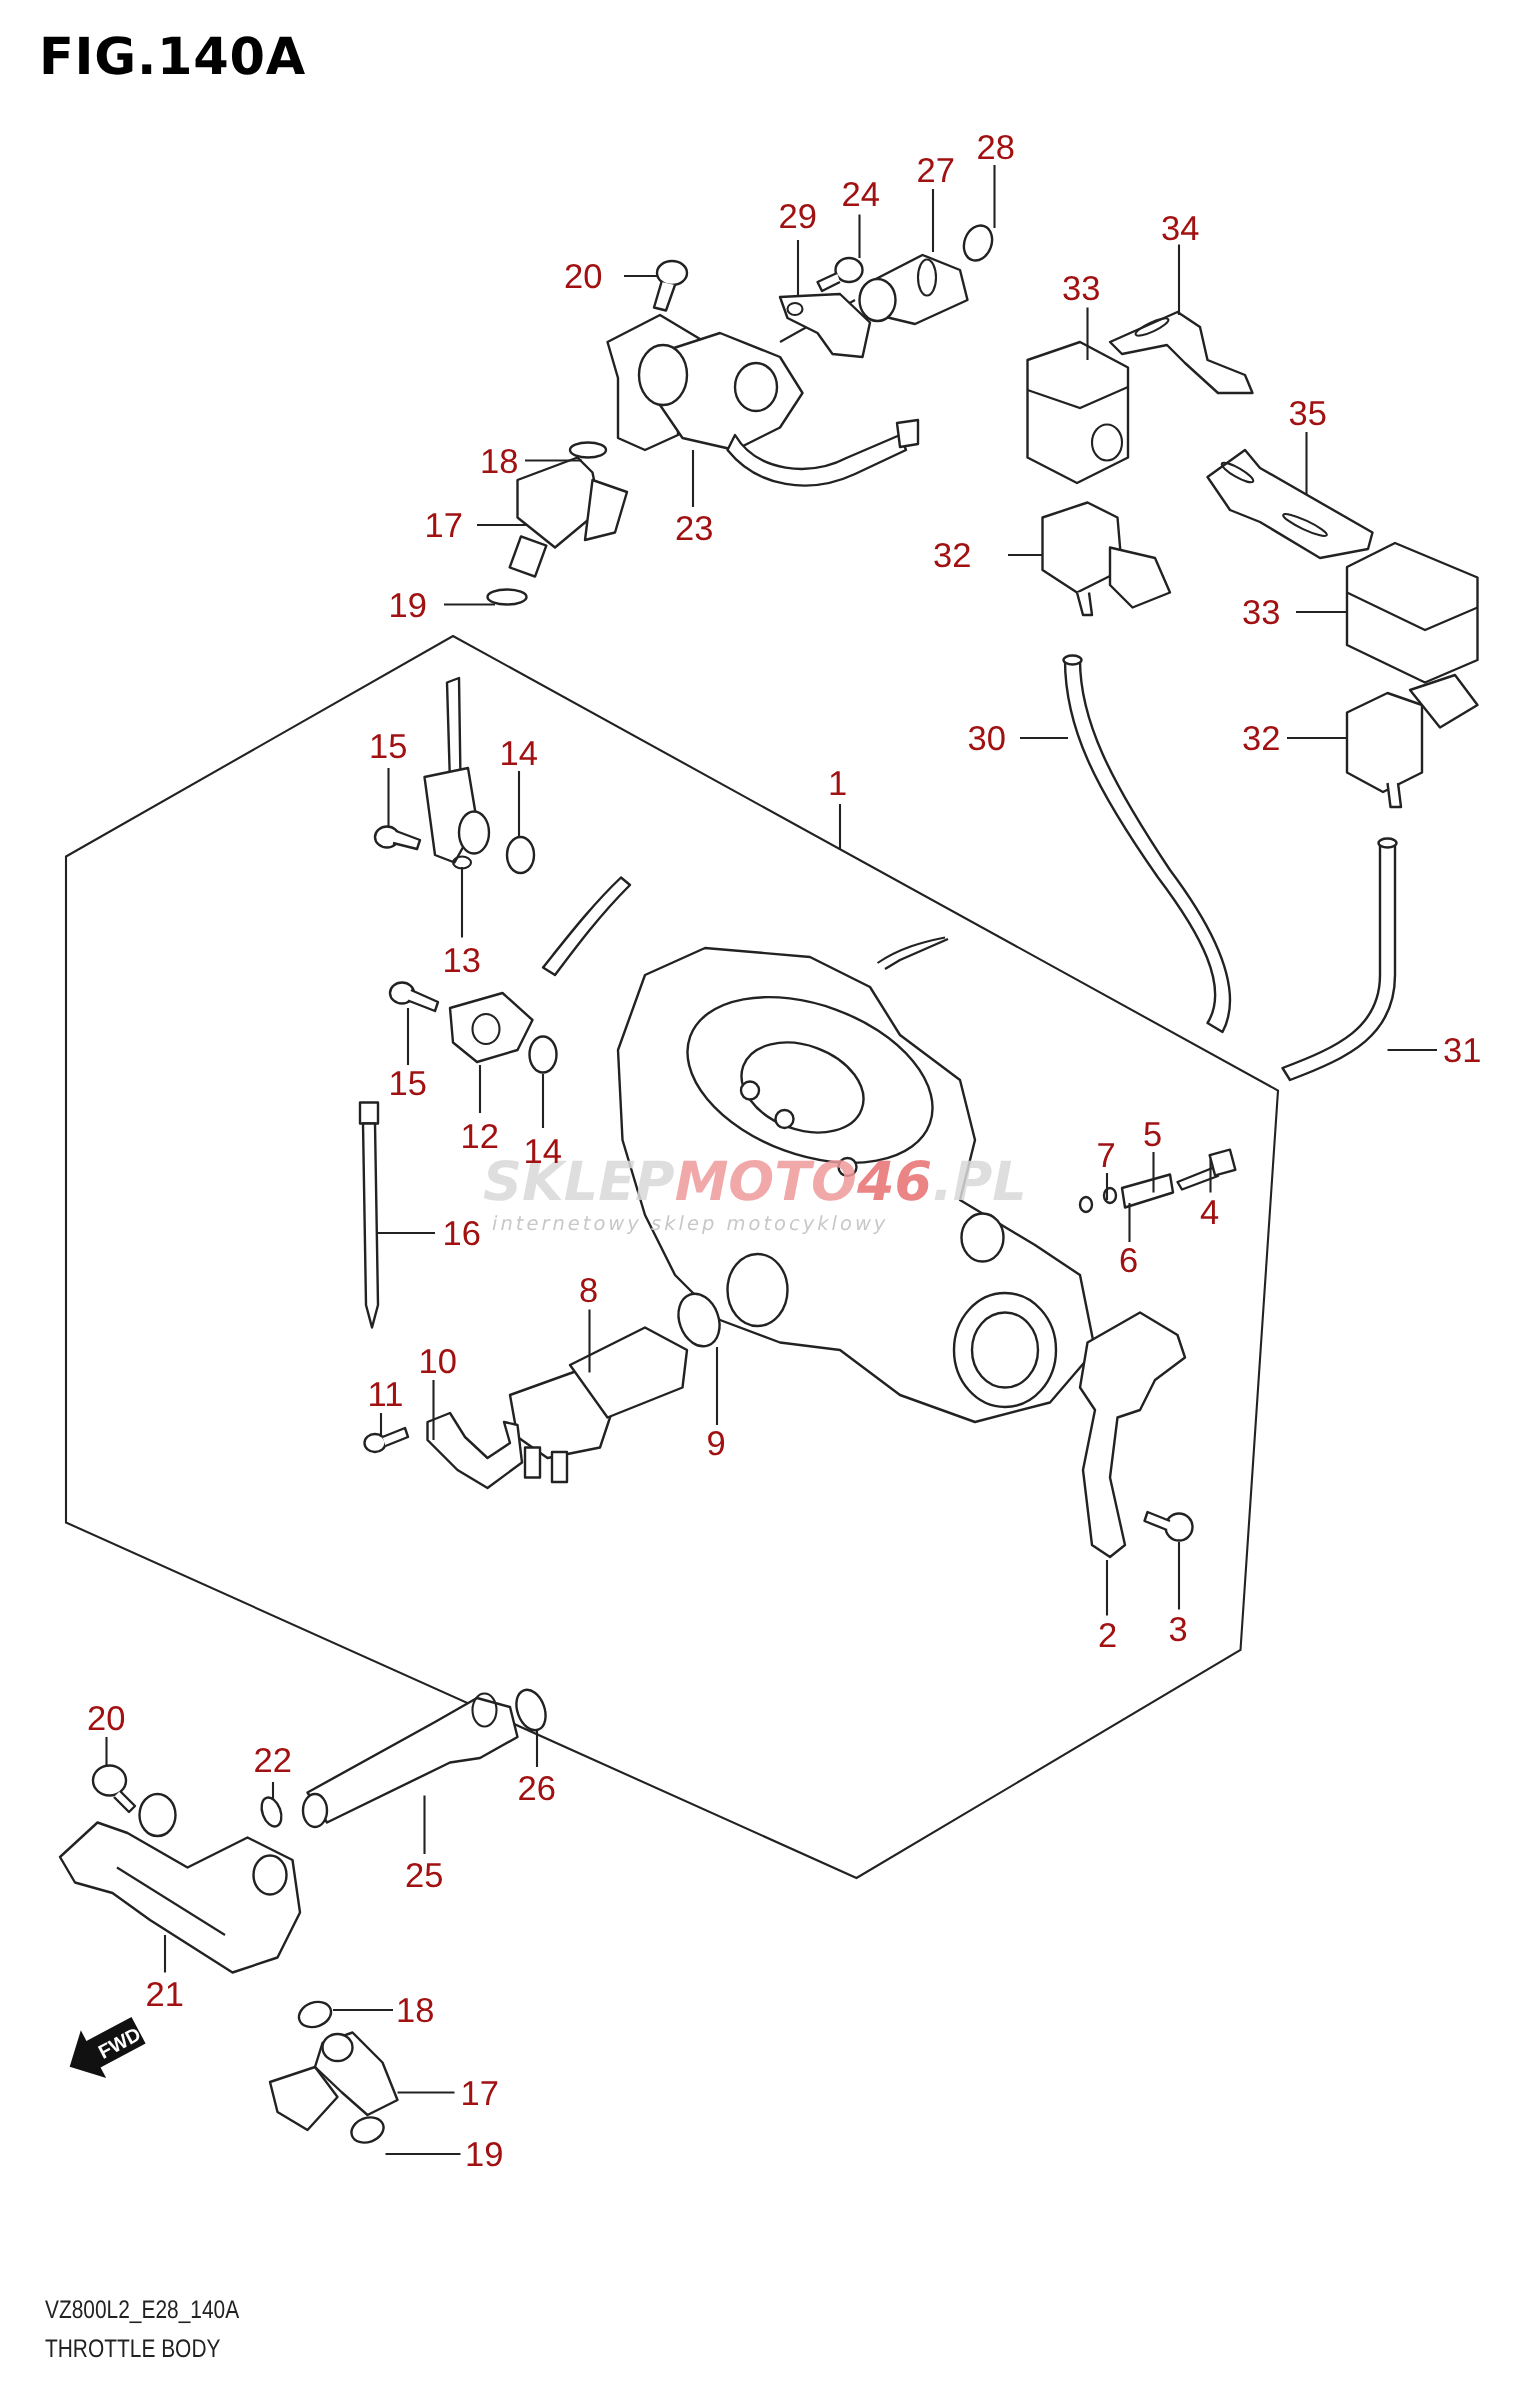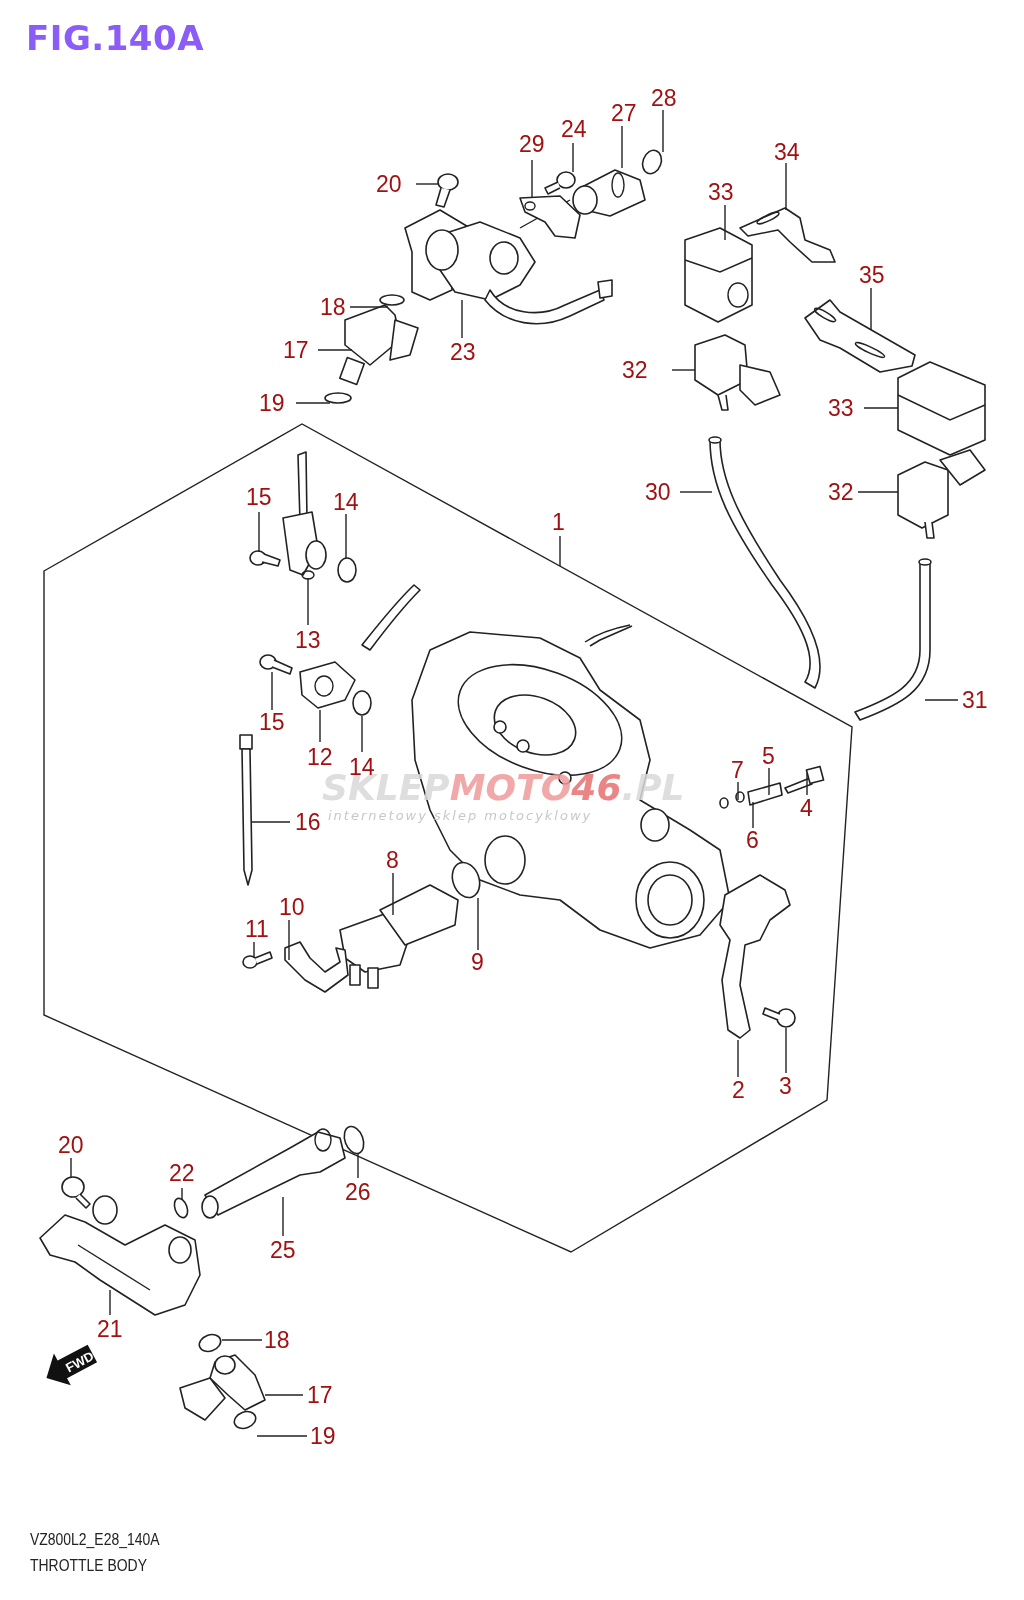--- a/index.html
+++ b/index.html
@@ -1,17 +1,17 @@
 <!DOCTYPE html>
 <html><head>
 <meta charset="utf-8">
 <style>
   html,body{margin:0;padding:0;background:#fff;}
   body{width:1024px;height:1600px;position:relative;overflow:hidden;font-family:"Liberation Sans",sans-serif;}
-  #fig-title{position:absolute;left:26px;top:18px;font-family:"DejaVu Sans",sans-serif;font-weight:bold;font-size:34px;color:#8b5cf6;letter-spacing:0.5px;}
+  #fig-title{position:absolute;left:26px;top:18px;font-family:"DejaVu Sans",sans-serif;font-weight:bold;font-size:34px;color:#000000;letter-spacing:0.5px;}
   #footer{position:absolute;left:30px;top:1527px;font-family:"Liberation Sans",sans-serif;font-size:17px;color:#222;line-height:26px;transform:scaleX(0.82);transform-origin:left top;}
   #diagram{position:absolute;left:0;top:0;width:1024px;height:1600px;}
   .lbl{font-family:"Liberation Sans",sans-serif;font-size:23px;fill:#a11111;}
   .ln{stroke:#222;stroke-width:1.4;fill:none;}
   .part{stroke:#222;stroke-width:1.6;fill:#fff;stroke-linejoin:round;}
   .wm1{font-family:"DejaVu Sans",sans-serif;font-weight:bold;font-style:italic;font-size:36px;fill:#d9d9d9;opacity:0.85;}
   .wm2{font-family:"DejaVu Sans",sans-serif;font-style:italic;font-size:13px;fill:#c8c8c8;letter-spacing:2px;}
 </style>
 </head>
 <body>

